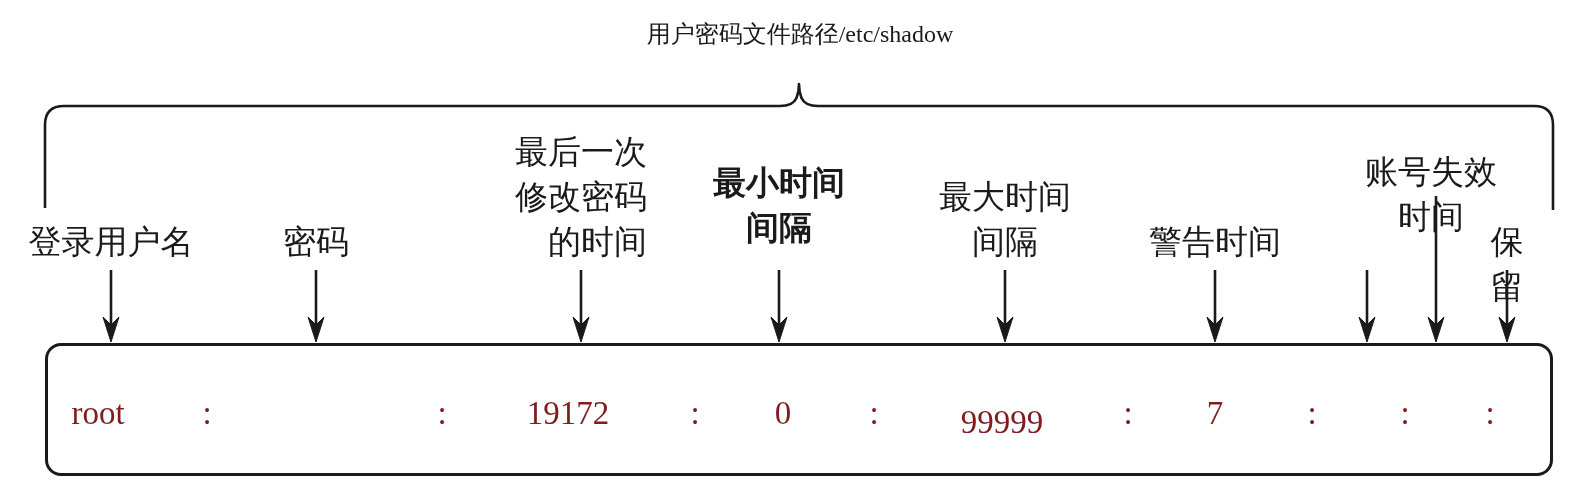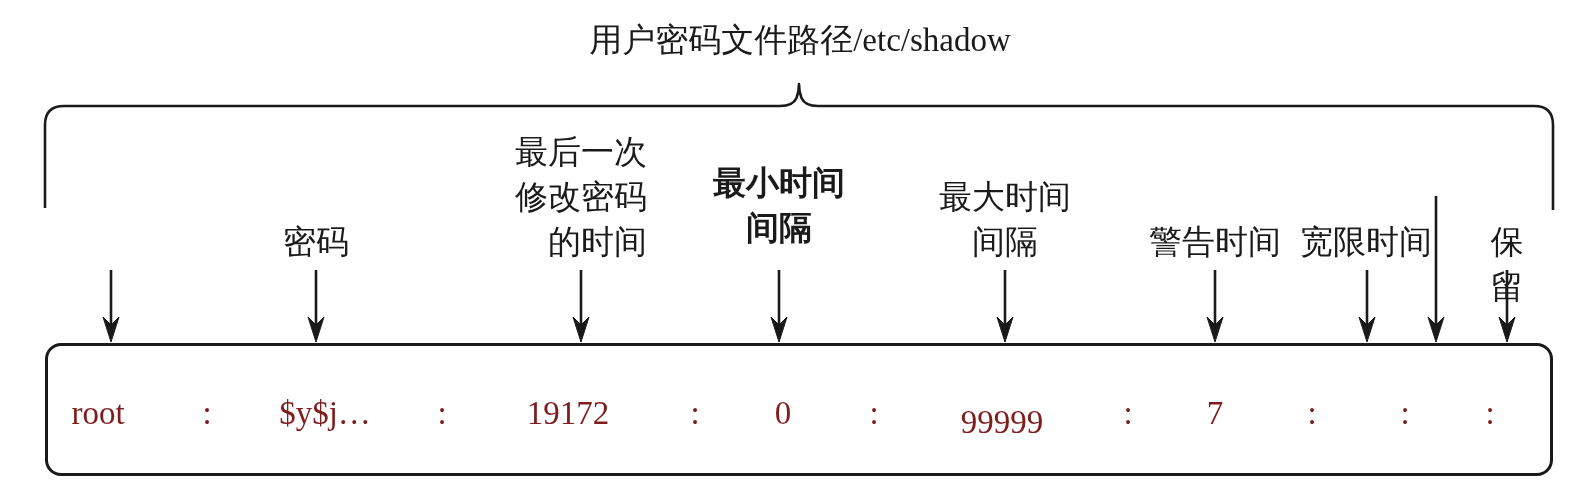--- a/index.html
+++ b/index.html
@@ -14,21 +14,21 @@
     background: #ffffff;
     color: #1a1a1a;
     font-family: "Liberation Serif", "DejaVu Serif", serif;
     overflow: hidden;
   }
   .title {
     position: absolute;
     left: 800px;
     top: 18px;
     transform: translateX(-50%);
-    font-size: 33px;
+    font-size: 24px;
     white-space: nowrap;
     color: #1a1a1a;
   }
   svg.overlay {
     position: absolute;
     left: 0;
     top: 0;
     width: 1572px;
     height: 491px;
   }
@@ -109,37 +109,37 @@
         <line x1="1436" y1="196" x2="1436" y2="328"></line>
         <polygon points="1436,342 1428,317 1436,325 1444,317" stroke-width="1"></polygon>
       </g>
       <g>
         <line x1="1507" y1="270" x2="1507" y2="328"></line>
         <polygon points="1507,342 1499,317 1507,325 1515,317" stroke-width="1"></polygon>
       </g>
     </g>
   </svg>
 
+  <div class="field-label" style="left:111px;  top:220px;">登录用户名</div>
   <div class="field-label" style="left:316px;  top:220px;">密码</div>
   <div class="field-label" style="left:581px;  top:130px;text-align:right;">最后一次
 修改密码
 的时间</div>
   <div class="field-label" style="left:779px;  top:161px;font-weight:bold;">最小时间
 间隔</div>
   <div class="field-label" style="left:1005px; top:175px;">最大时间
 间隔</div>
   <div class="field-label" style="left:1215px; top:220px;">警告时间</div>
-  <div class="field-label" style="left:1366px; top:220px;">宽限时间</div>
+  <div class="field-label" style="left:1431px; top:150px;">账号失效时间</div>
   <div class="field-label" style="left:1507px; top:220px;">保留</div>
 
   <div class="record-box"></div>
 
   <span class="record-token" style="left:98px;">root</span>
   <span class="record-token" style="left:207px;">:</span>
-  <span class="record-token" style="left:325px;">$y$j…</span>
   <span class="record-token" style="left:442px;">:</span>
   <span class="record-token" style="left:568px;">19172</span>
   <span class="record-token" style="left:695px;">:</span>
   <span class="record-token" style="left:783px;">0</span>
   <span class="record-token" style="left:874px;">:</span>
   <span class="record-token" style="left:1002px;margin-top:9px;">99999</span>
   <span class="record-token" style="left:1128px;">:</span>
   <span class="record-token" style="left:1215px;">7</span>
   <span class="record-token" style="left:1312px;">:</span>
   <span class="record-token" style="left:1367px;"></span>

